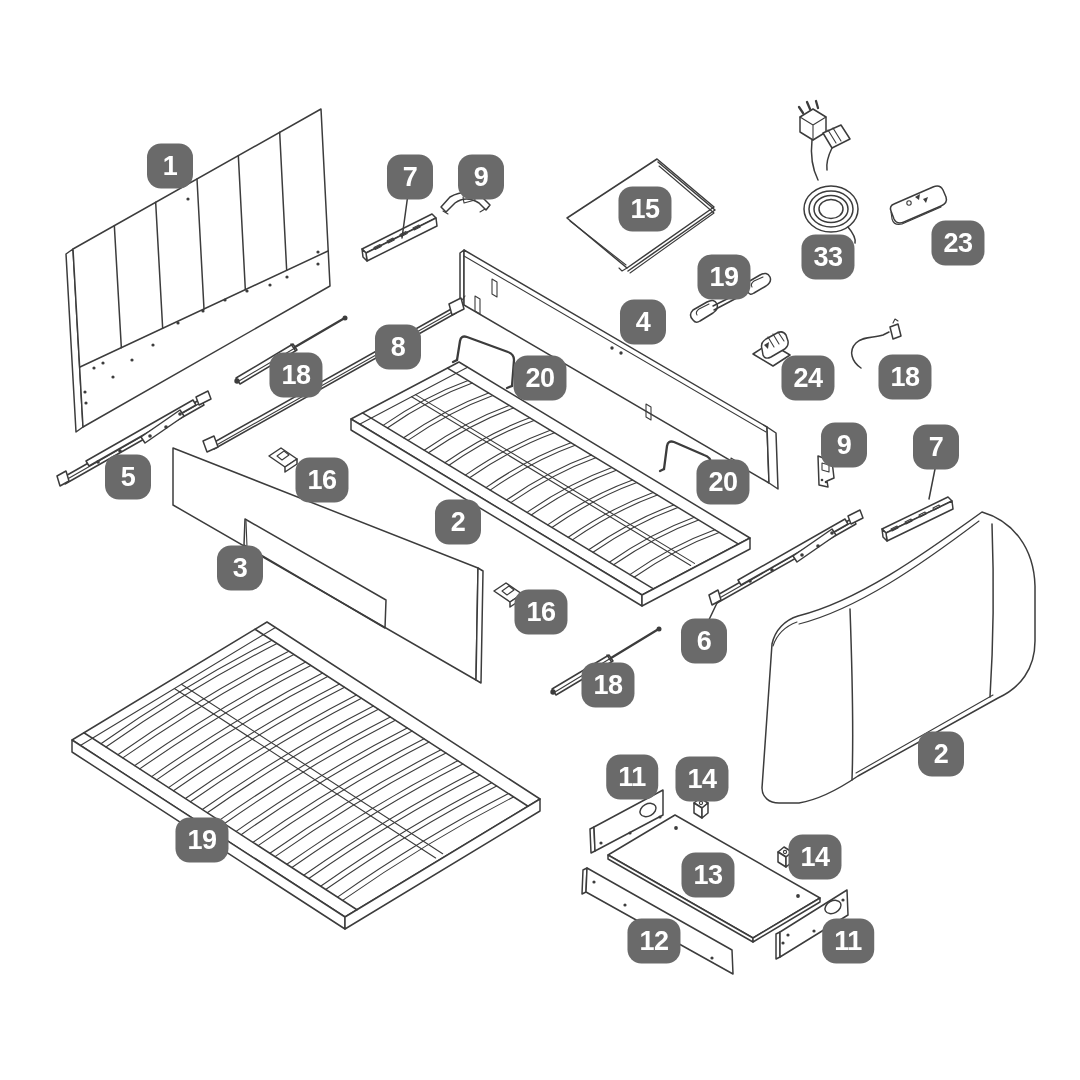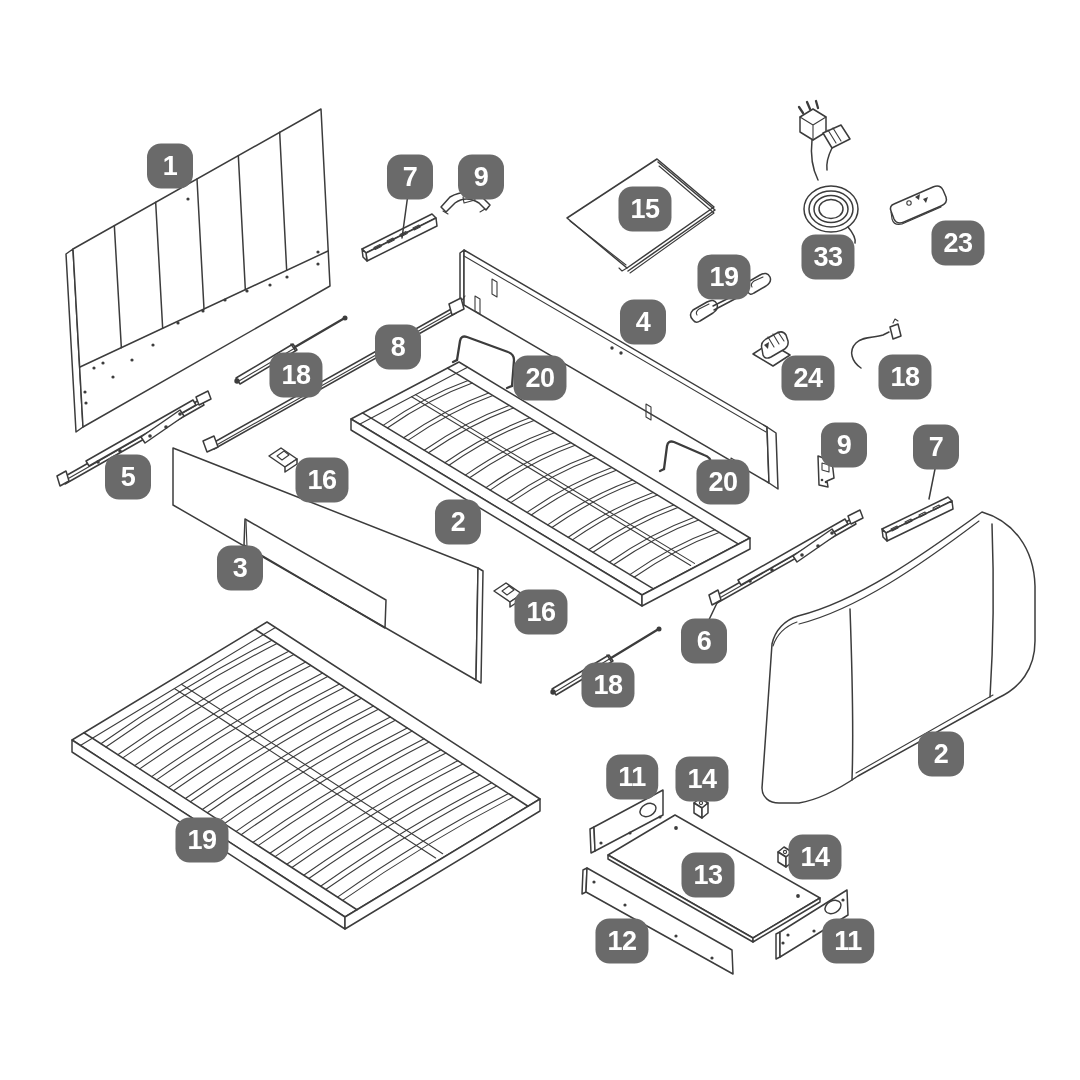--- a/index.html
+++ b/index.html
@@ -383,15 +383,15 @@
 <div class="badge" style="left:723px;top:482px">20</div>
 <div class="badge" style="left:541px;top:612px">16</div>
 <div class="badge" style="left:704px;top:641px">6</div>
 <div class="badge" style="left:608px;top:685px">18</div>
 <div class="badge" style="left:941px;top:754px">2</div>
 <div class="badge" style="left:202px;top:840px">19</div>
 <div class="badge" style="left:632px;top:777px">11</div>
 <div class="badge" style="left:702px;top:779px">14</div>
 <div class="badge" style="left:708px;top:875px">13</div>
 <div class="badge" style="left:815px;top:857px">14</div>
-<div class="badge" style="left:622px;top:941px">12</div>
+<div class="badge" style="left:654px;top:941px">12</div>
 <div class="badge" style="left:848px;top:941px">11</div>
 </div>
 
 </body></html>

